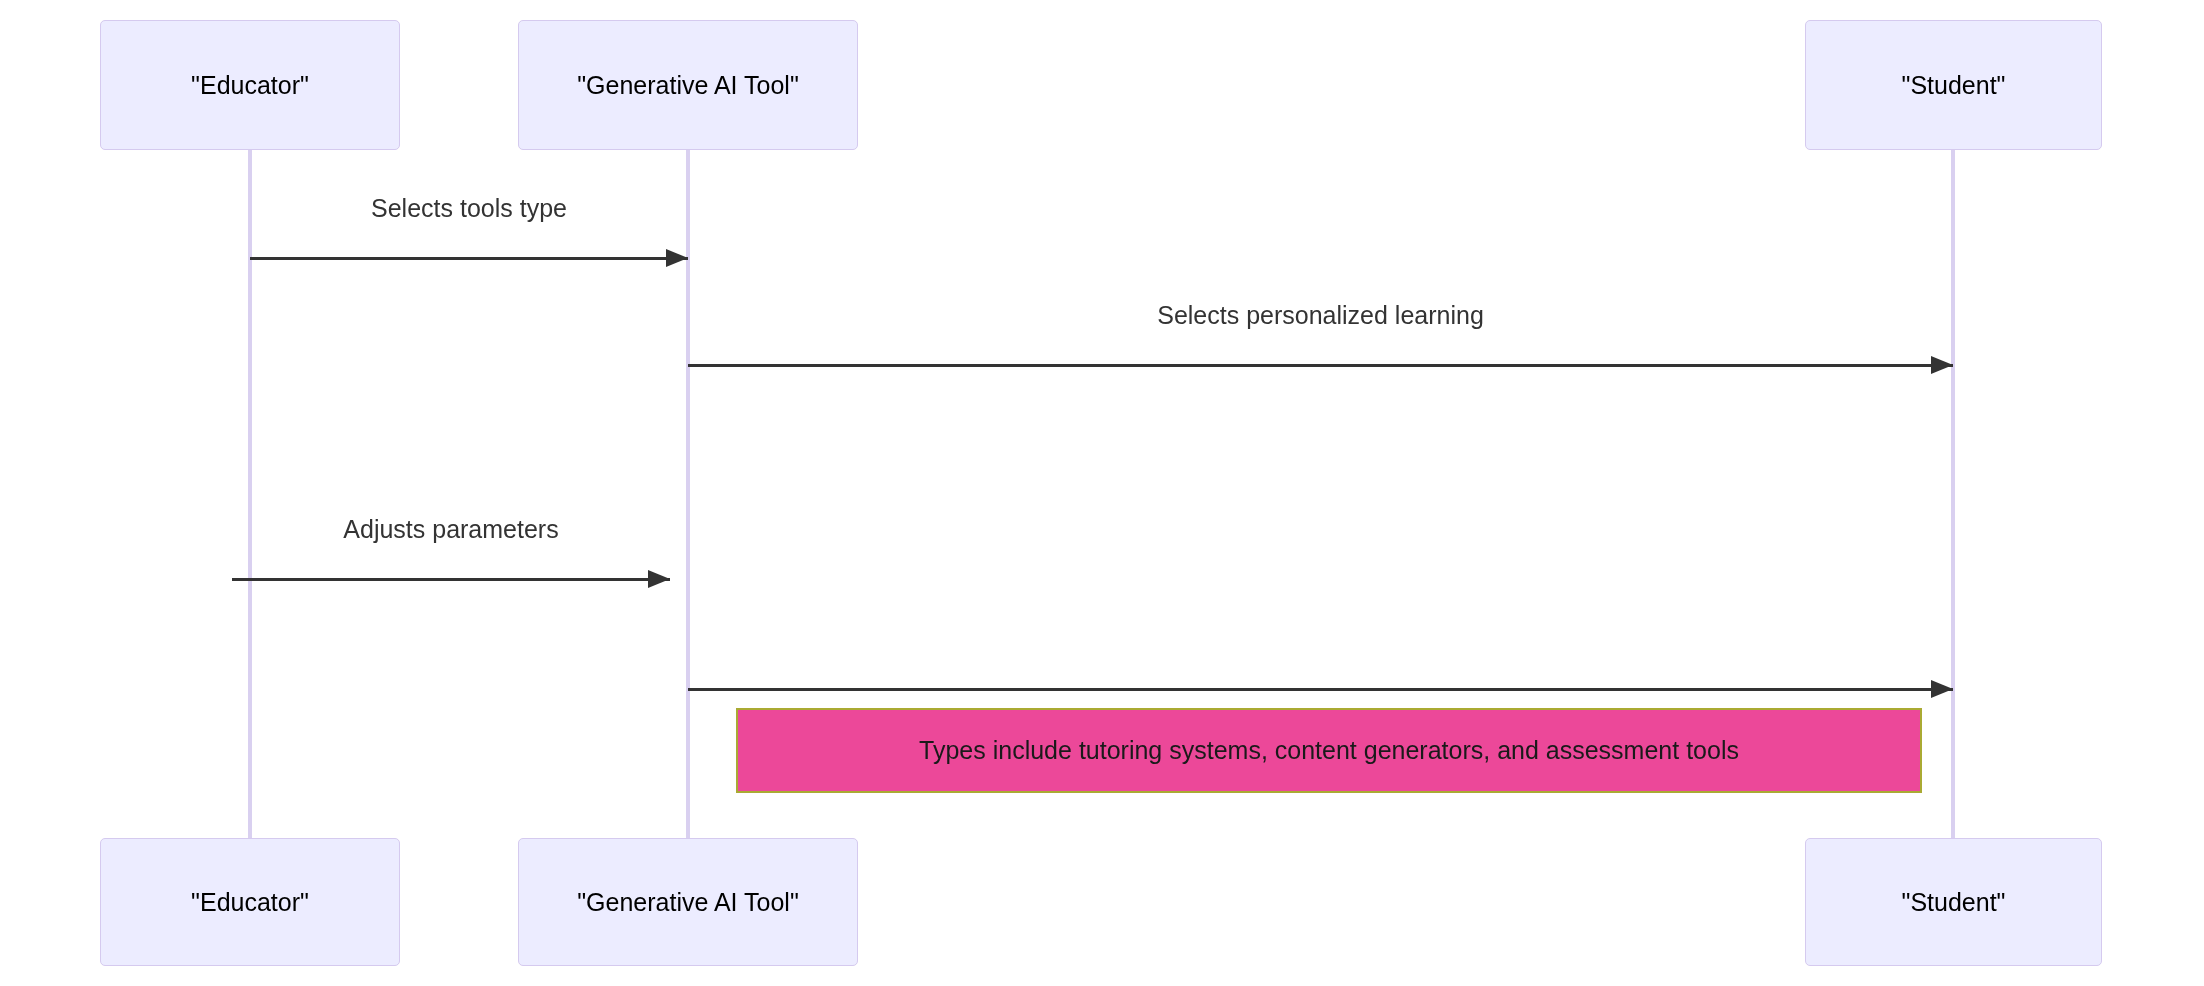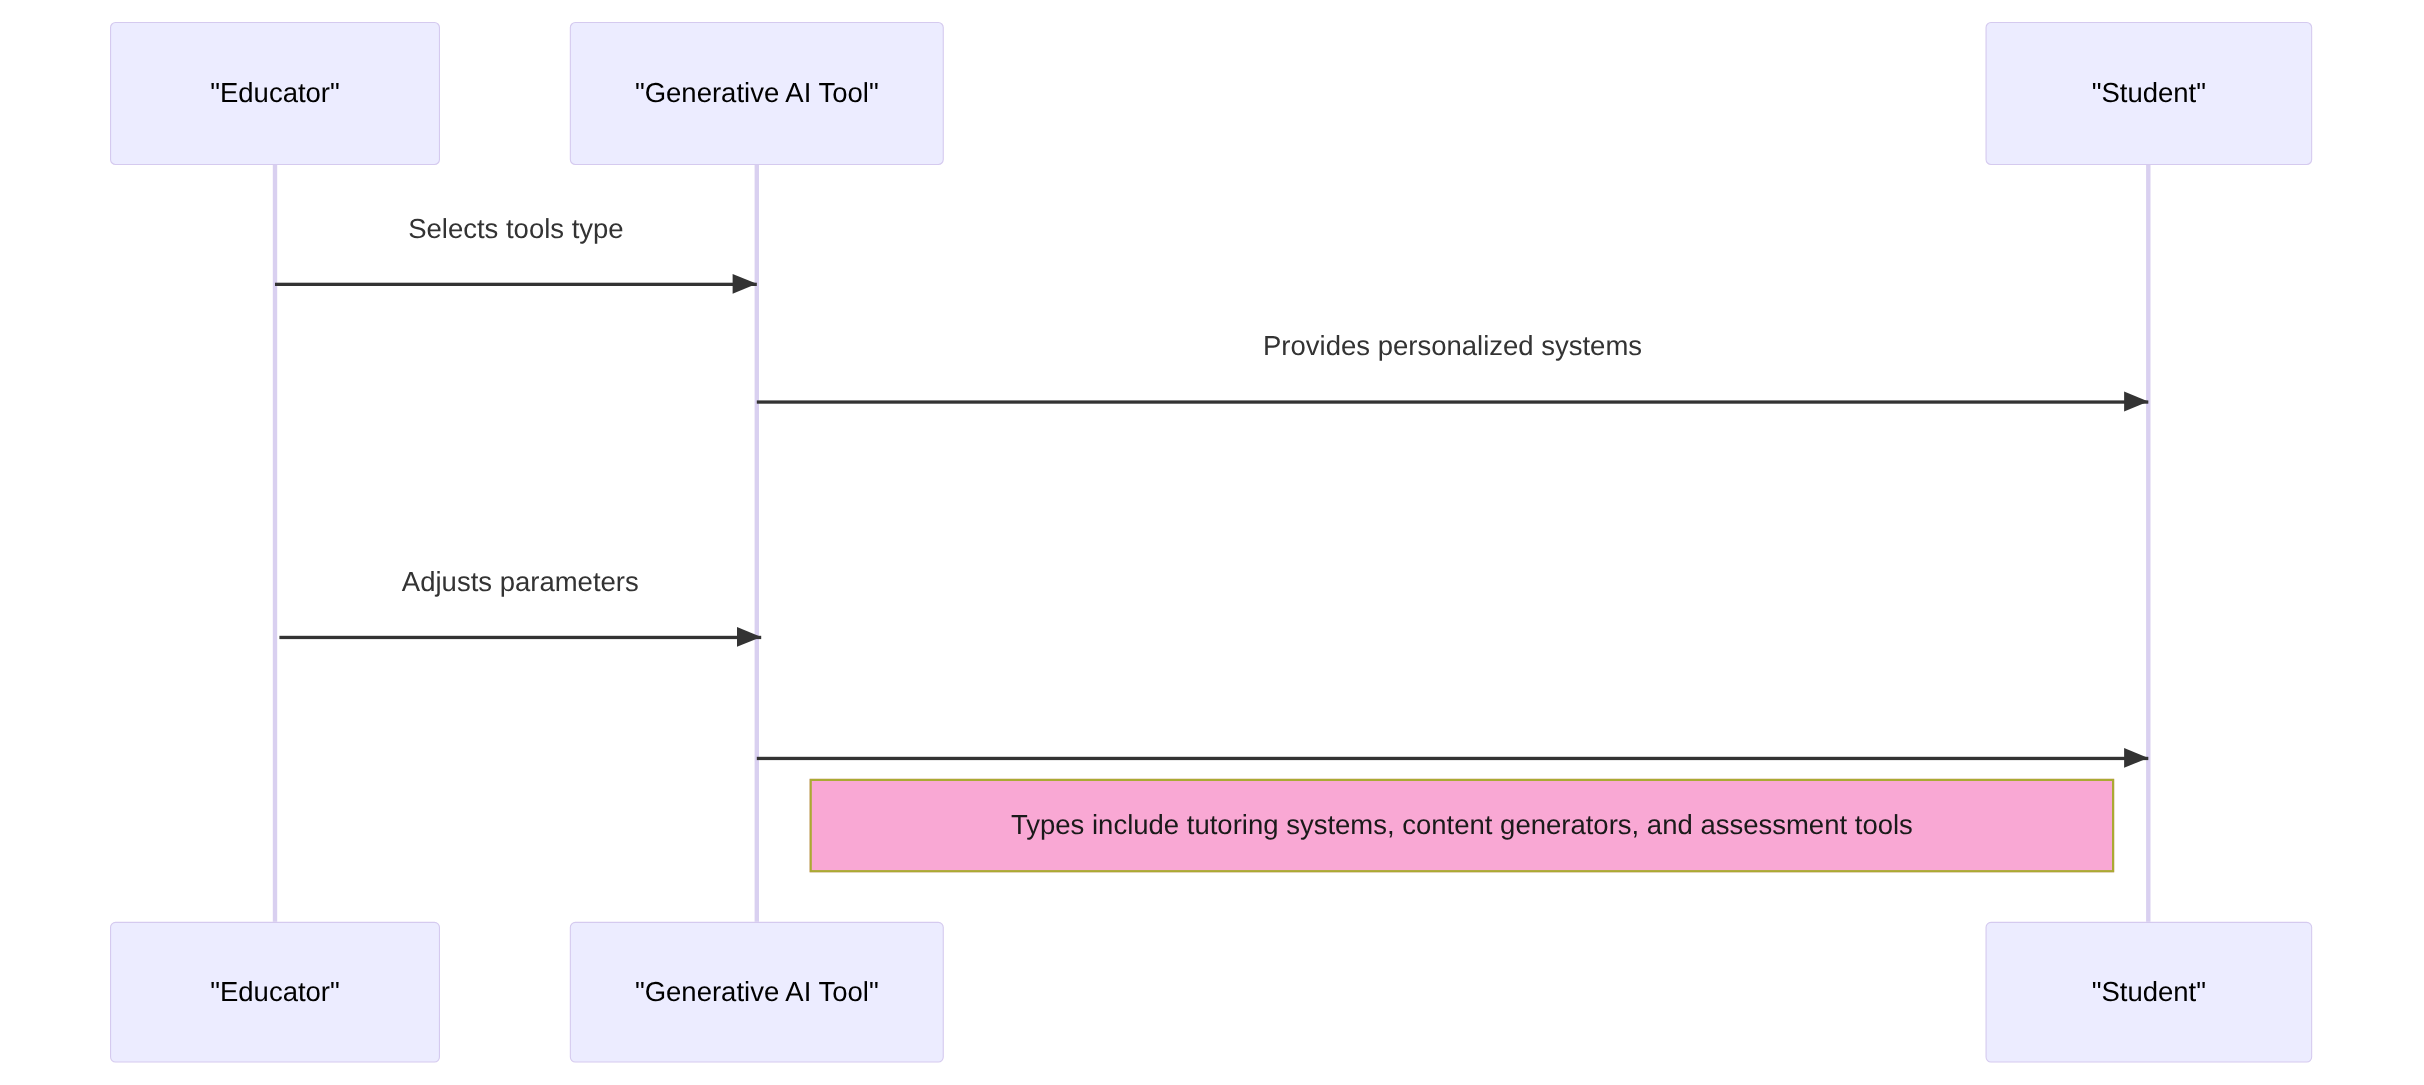--- a/index.html
+++ b/index.html
@@ -58,21 +58,21 @@
     border-left: 22px solid #333333;
   }
   .arrowhead.left {
     left: 0;
     border-top: 9px solid transparent;
     border-bottom: 9px solid transparent;
     border-right: 22px solid #333333;
   }
   .note-box {
     position: absolute;
-    background: #f9a8d4;
+    background: #ec4899;
     border: 2px solid #AAAA33;
     display: flex;
     align-items: center;
     justify-content: center;
     font-size: 25px;
     color: #1a1a1a;
     box-sizing: border-box;
     white-space: nowrap;
   }
 </style>
@@ -95,27 +95,27 @@
     <span>"Student"</span>
   </div>
 
   <div class="msg" style="left:250px; width:438px; top:194px;">
     <div class="msg-label">Selects tools type</div>
     <div class="msg-line"></div>
     <div class="arrowhead right"></div>
   </div>
 
   <div class="msg" style="left:688px; width:1265px; top:301px;">
-    <div class="msg-label">Provides personalized systems</div>
+    <div class="msg-label">Selects personalized learning</div>
     <div class="msg-line"></div>
     <div class="arrowhead right"></div>
   </div>
 
 
-  <div class="msg" style="left:254px; width:438px; top:515px;">
+  <div class="msg" style="left:232px; width:438px; top:515px;">
     <div class="msg-label">Adjusts parameters</div>
     <div class="msg-line"></div>
     <div class="arrowhead right"></div>
   </div>
 
   <div class="msg" style="left:688px; width:1265px; top:625px;">
     <div class="msg-line"></div>
     <div class="arrowhead right"></div>
   </div>
 

